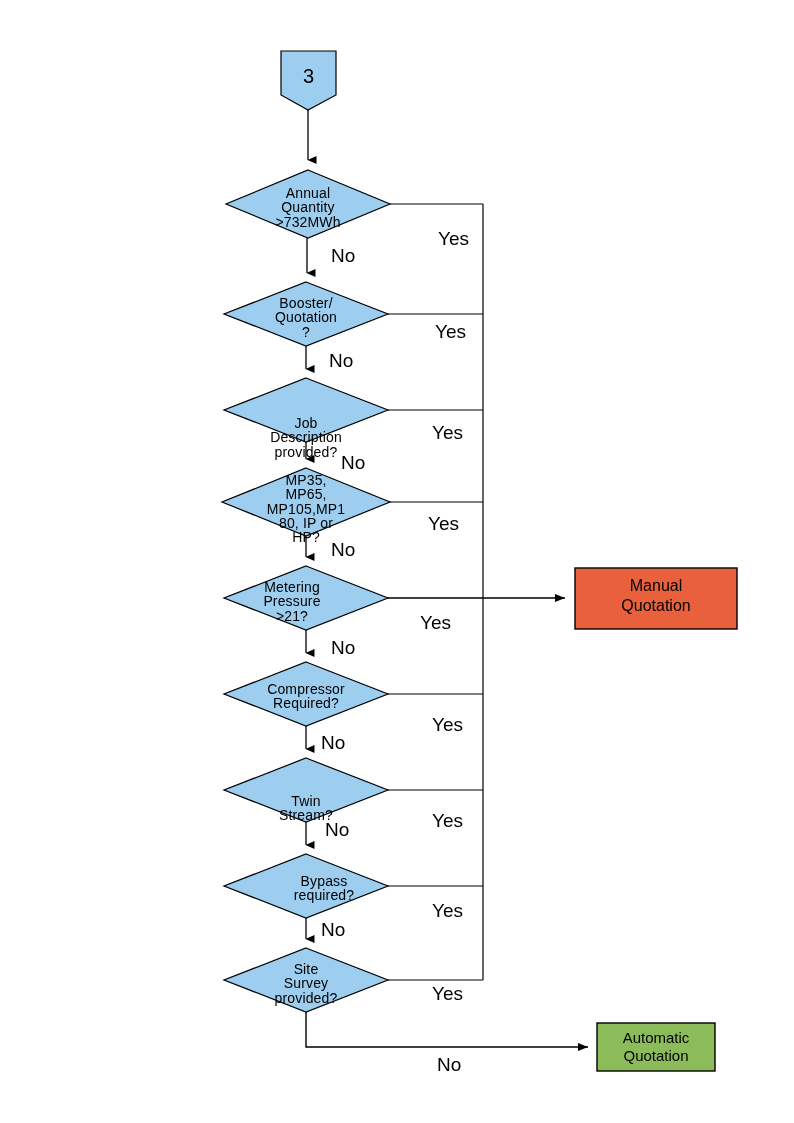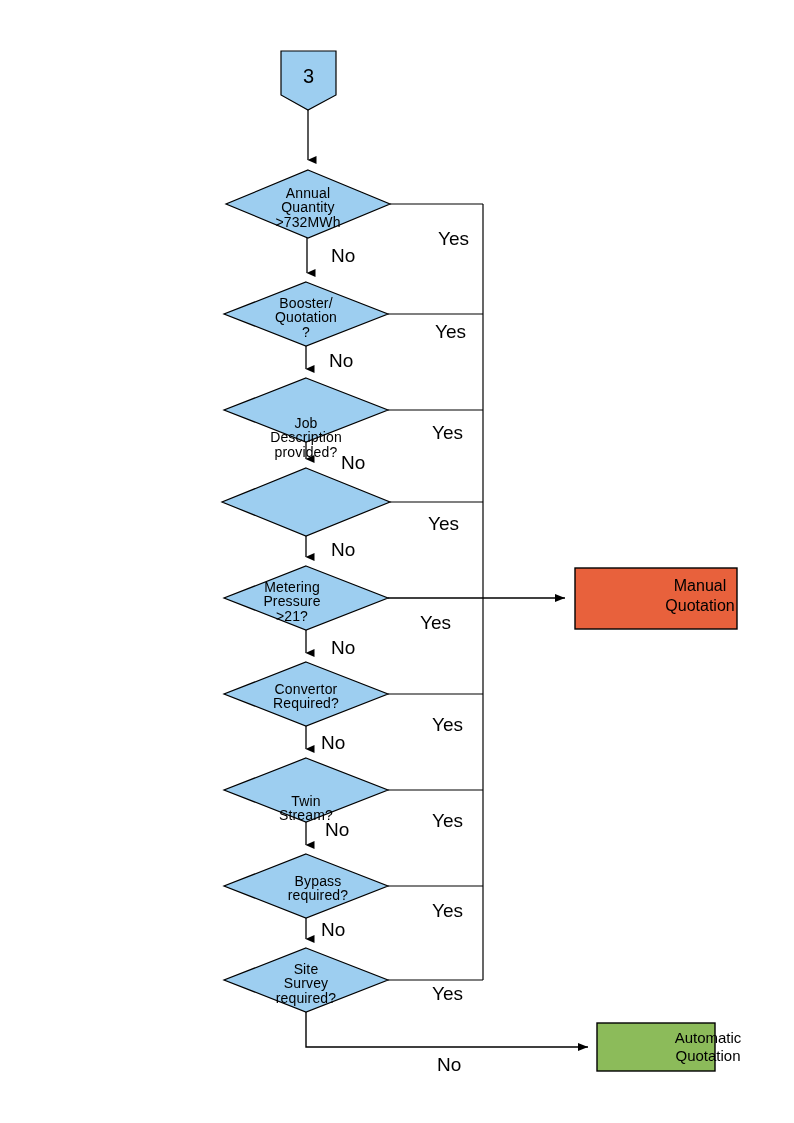--- a/index.html
+++ b/index.html
@@ -34,21 +34,20 @@
     white-space: pre-line;
     pointer-events: none;
   }
   .diamond-label {
     font-size: 14px;
     letter-spacing: 0.15px;
   }
   .terminal-label {
     font-size: 16px;
     line-height: 1.22;
-    margin-left: 44px;
   }
   .start-label {
     font-size: 20px;
   }
   .edge-label {
     position: absolute;
     font-size: 19px;
     color: #000000;
     white-space: nowrap;
   }
@@ -117,42 +116,47 @@
 &gt;732MWh</div>
 
   <div class="node-label diamond-label" style="left:246px; top:296px; width:120px;">Booster/
 Quotation
 ?</div>
 
   <div class="node-label diamond-label" style="left:246px; top:392px; width:120px;margin-top:24px;">Job
 Description
 provided?</div>
 
+  <div class="node-label diamond-label" style="left:256px; top:473px; width:100px;">MP35,
+MP65,
+MP105,MP1
+80, IP or
+HP?</div>
 
   <div class="node-label diamond-label" style="left:232px; top:580px; width:120px;">Metering
 Pressure
 &gt;21?</div>
 
-  <div class="node-label diamond-label" style="left:246px; top:682px; width:120px;">Convertor
+  <div class="node-label diamond-label" style="left:246px; top:682px; width:120px;">Compressor
 Required?</div>
 
   <div class="node-label diamond-label" style="left:246px; top:794px; width:120px;">Twin
 Stream?</div>
 
-  <div class="node-label diamond-label" style="left:258px; top:874px; width:120px;">Bypass
+  <div class="node-label diamond-label" style="left:264px; top:874px; width:120px;">Bypass
 required?</div>
 
   <div class="node-label diamond-label" style="left:246px; top:962px; width:120px;">Site
 Survey
-required?</div>
+provided?</div>
 
   <div class="node-label terminal-label" style="left:575px; top:576px; width:162px;">Manual
 Quotation</div>
 
-  <div class="node-label terminal-label" style="left:597px; top:1029px; width:118px; font-size:15px;padding-left:8px;">Automatic
+  <div class="node-label terminal-label" style="left:597px; top:1029px; width:118px; font-size:15px;">Automatic
 Quotation</div>
 
   <div class="edge-label" style="left:438px; top:228px;">Yes</div>
   <div class="edge-label" style="left:435px; top:321px;">Yes</div>
   <div class="edge-label" style="left:432px; top:422px;">Yes</div>
   <div class="edge-label" style="left:428px; top:513px;">Yes</div>
   <div class="edge-label" style="left:420px; top:612px;">Yes</div>
   <div class="edge-label" style="left:432px; top:714px;">Yes</div>
   <div class="edge-label" style="left:432px; top:810px;">Yes</div>
   <div class="edge-label" style="left:432px; top:900px;">Yes</div>

